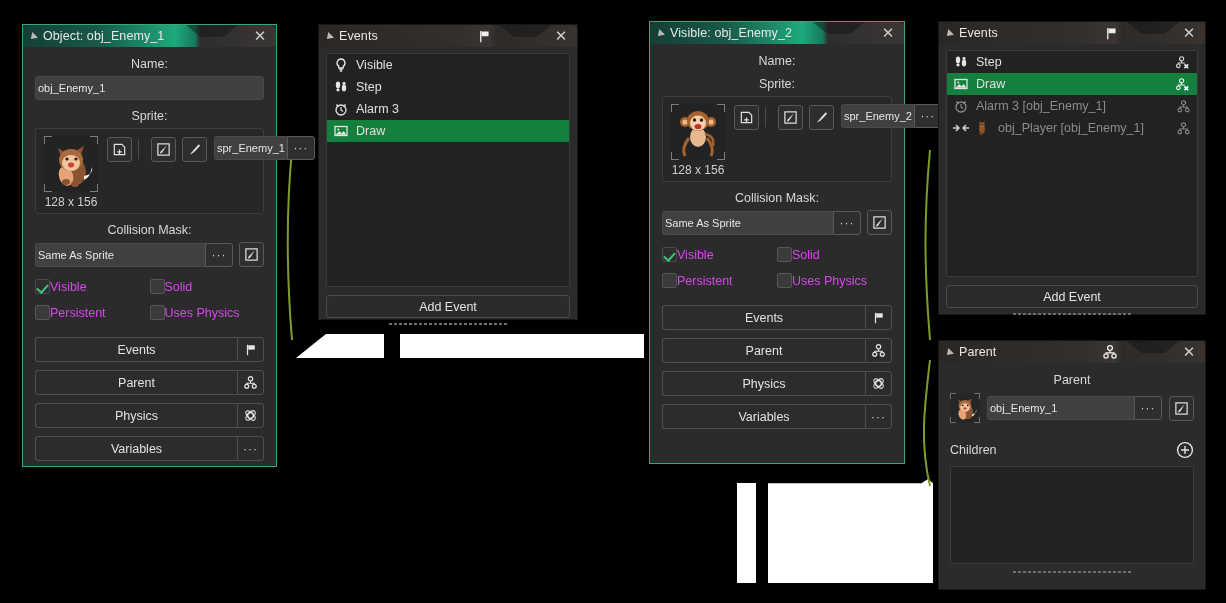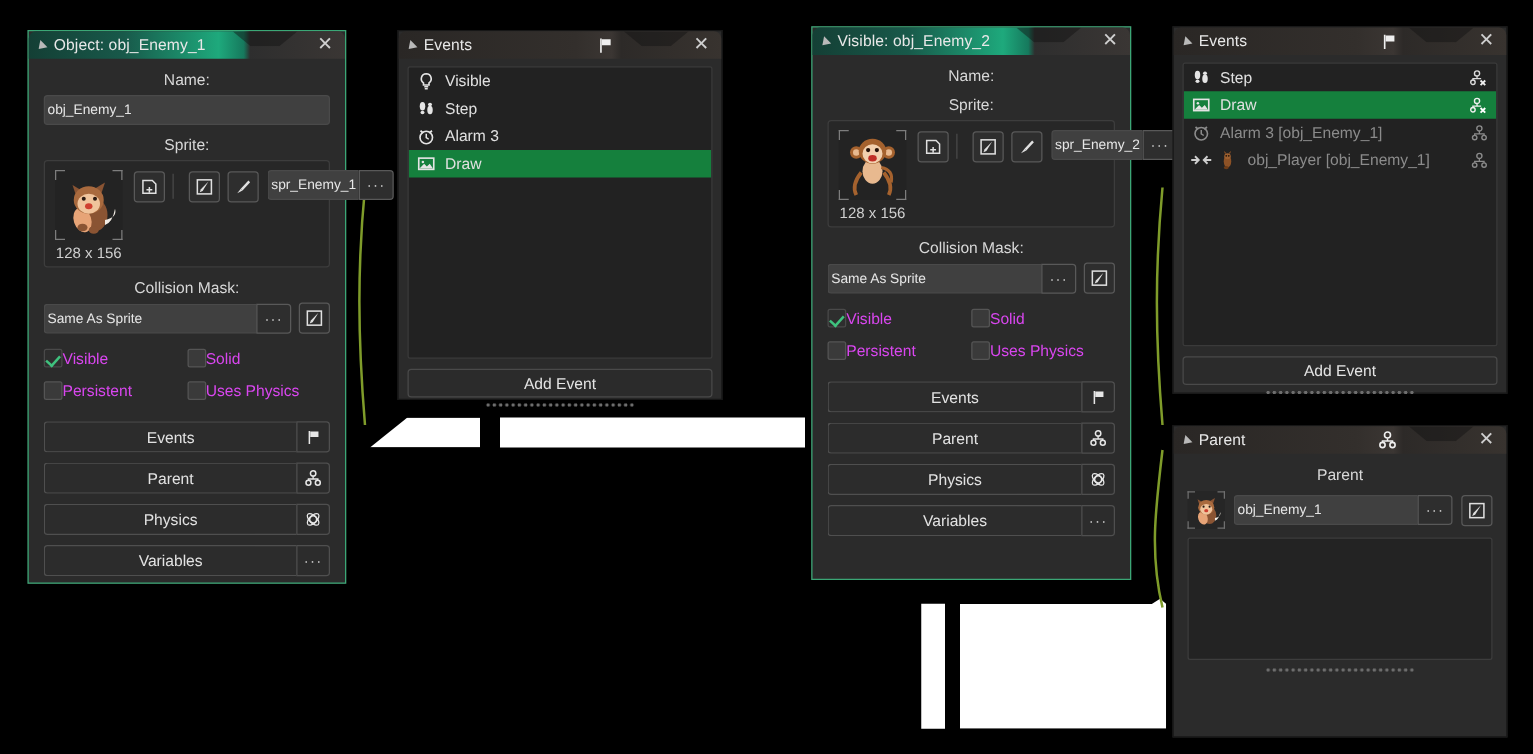--- a/index.html
+++ b/index.html
@@ -663,18 +663,27 @@
         <div class="field" style="flex:1;border-radius:3px 0 0 3px;border-right:none;">obj_Enemy_1</div>
         <div class="dots-btn" style="margin-left:-7px;">···</div>
         <div class="ibtn">
           <svg width="15" height="15" viewBox="0 0 16 16">
               <rect x="2" y="2" width="12" height="12" fill="none" stroke="#e0e0e0" stroke-width="1.3"></rect>
               <path d="M11.5 3.5 L5 10 L4 12.5 L6.5 11.5 Z" fill="#e0e0e0"></path>
             </svg>
         </div>
       </div>
 
+      <div class="children-hdr">
+        <span class="lbl">Children</span>
+        <span class="plus-ic">
+          <svg width="18" height="18" viewBox="0 0 18 18">
+              <circle cx="9" cy="9" r="7.4" fill="none" stroke="#e4e4e4" stroke-width="1.4"></circle>
+              <path d="M9 5v8M5 9h8" stroke="#e4e4e4" stroke-width="1.4"></path>
+            </svg>
+        </span>
+      </div>
       <div class="children-box"></div>
       <div class="grip" style="margin-top:6px;"></div>
     </div>
   </div>
 
 </div>
 
 </body></html>

